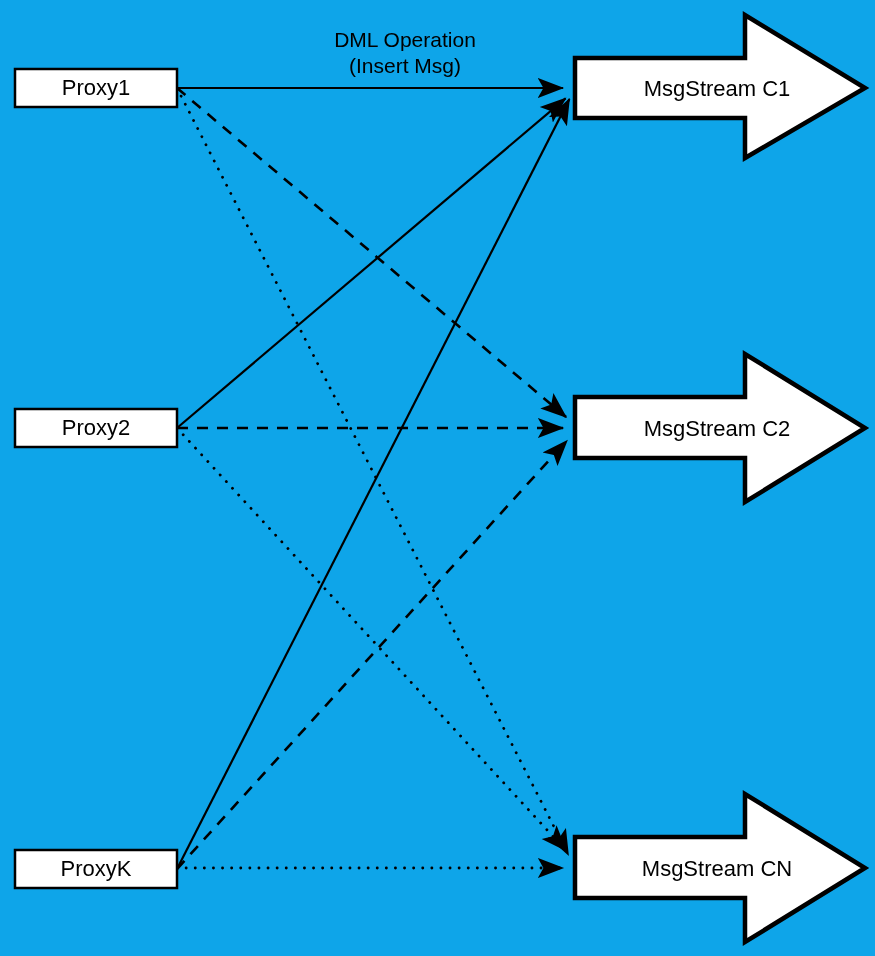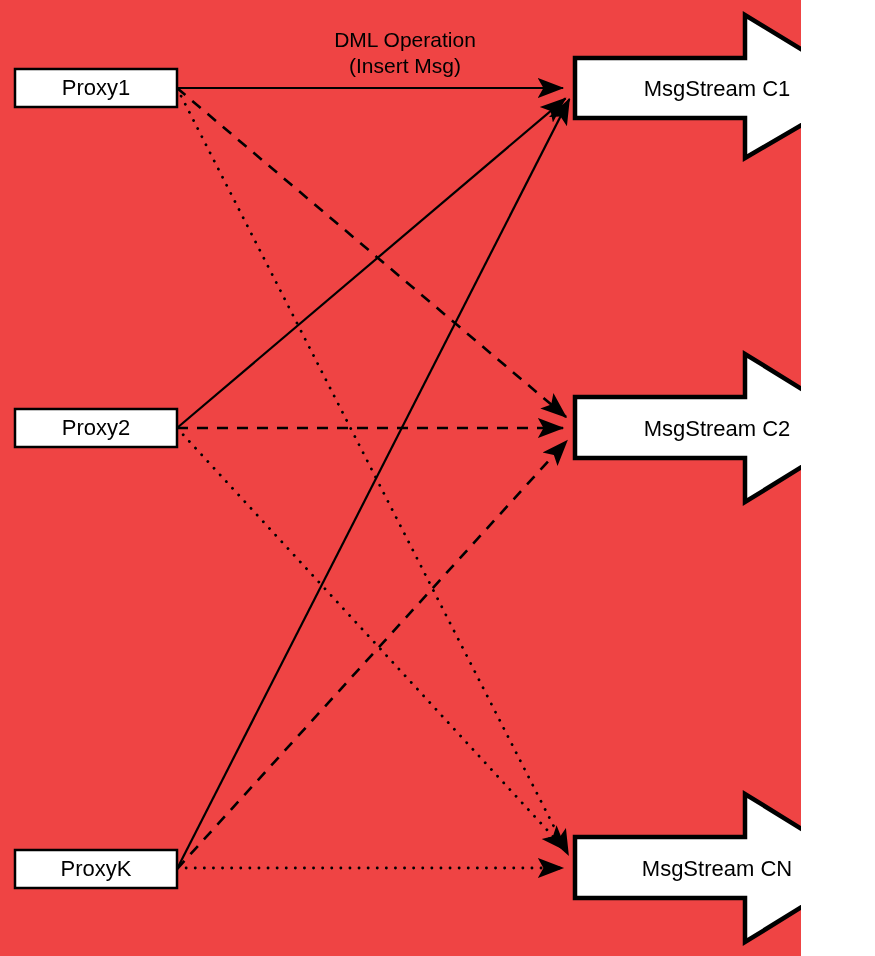--- a/index.html
+++ b/index.html
@@ -7,23 +7,23 @@
     margin: 0;
     padding: 0;
     background: #ffffff;
   }
   body {
     font-family: "Liberation Sans", sans-serif;
     -webkit-font-smoothing: antialiased;
   }
   #diagram-root {
     position: relative;
-    width: 801px;
+    width: 875px;
     height: 956px;
-    background: #ef4444;
+    background: #0ea5e9;
     overflow: hidden;
   }
   svg.canvas {
     position: absolute;
     top: 0;
     left: 0;
     width: 875px;
     height: 956px;
     display: block;
   }

